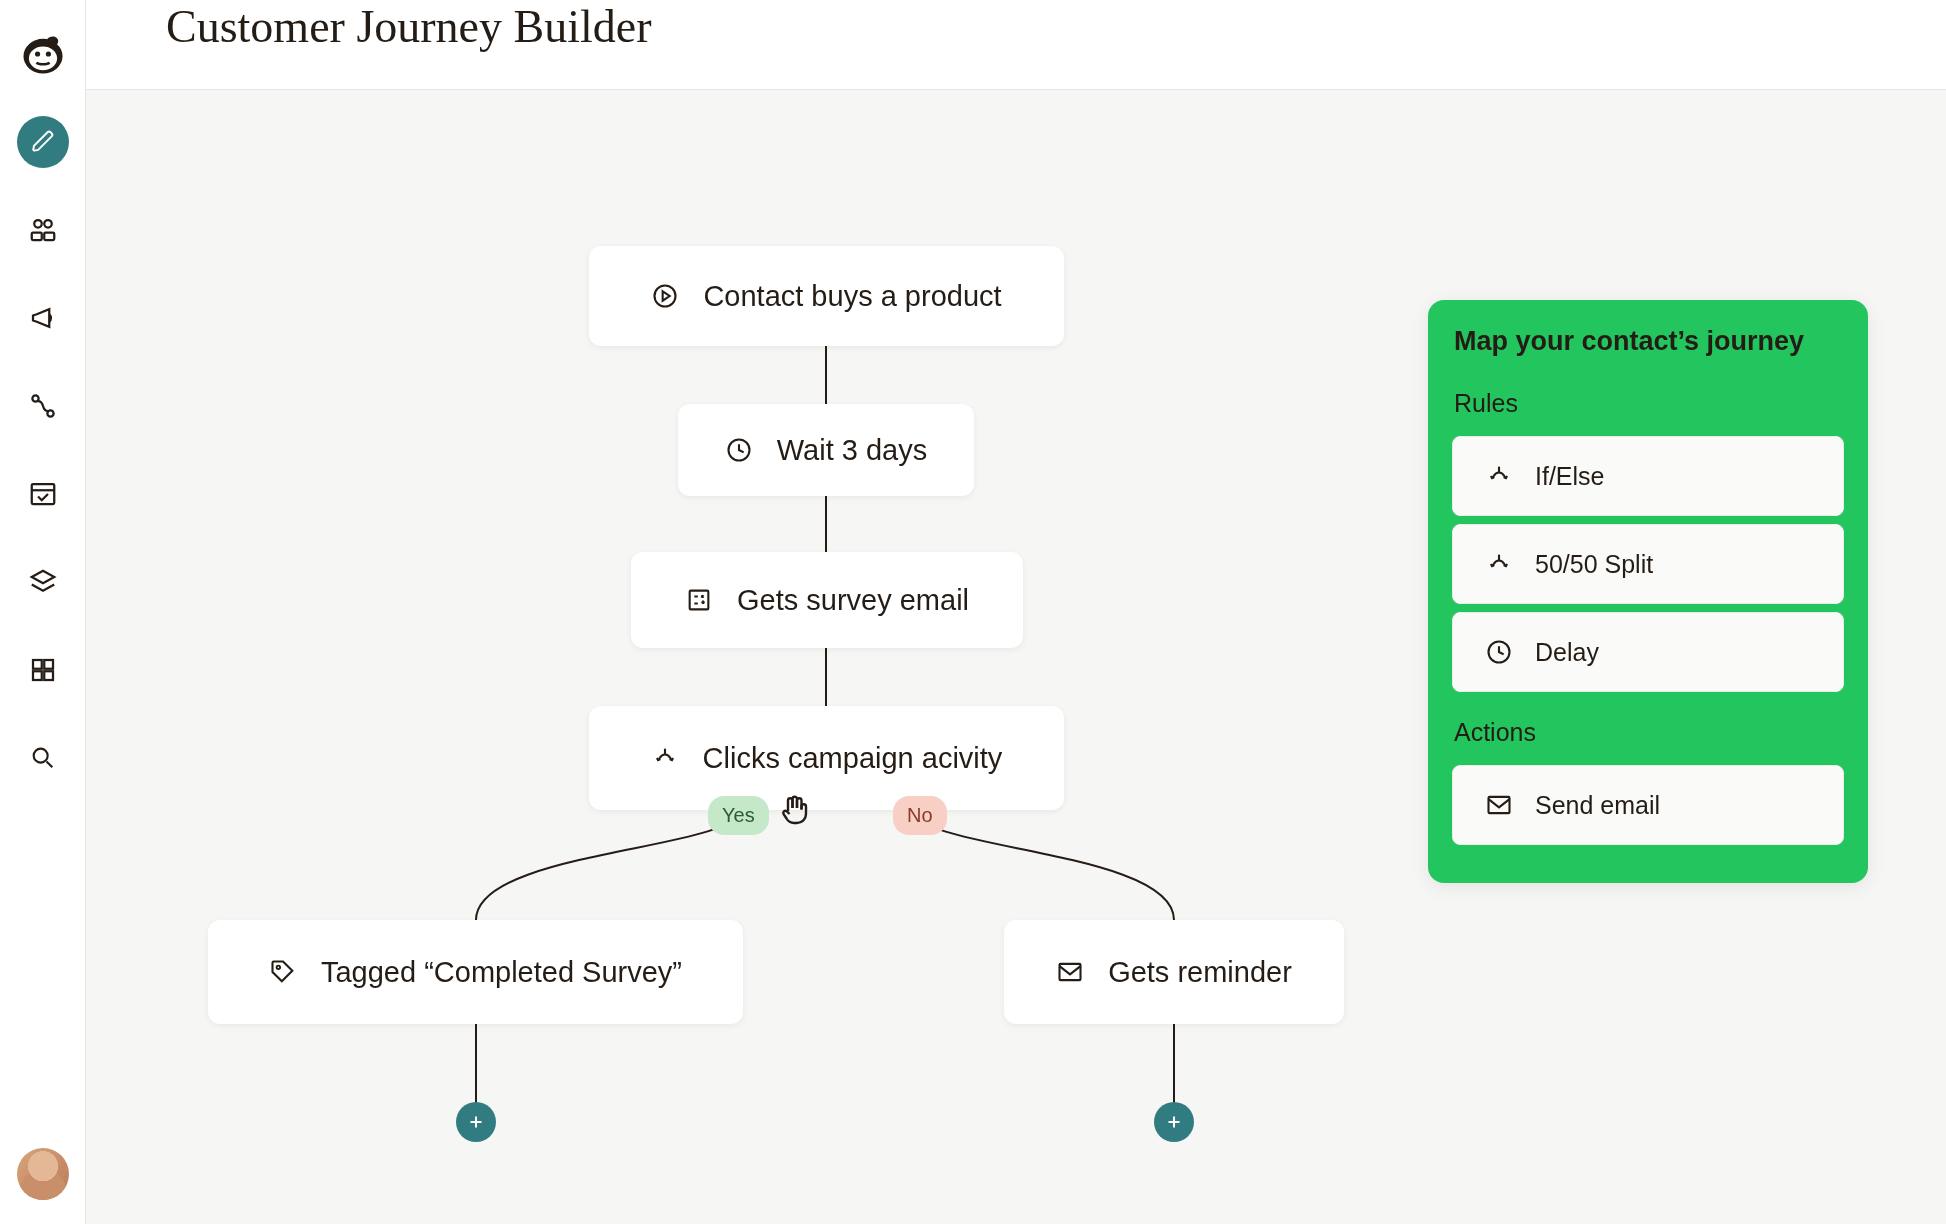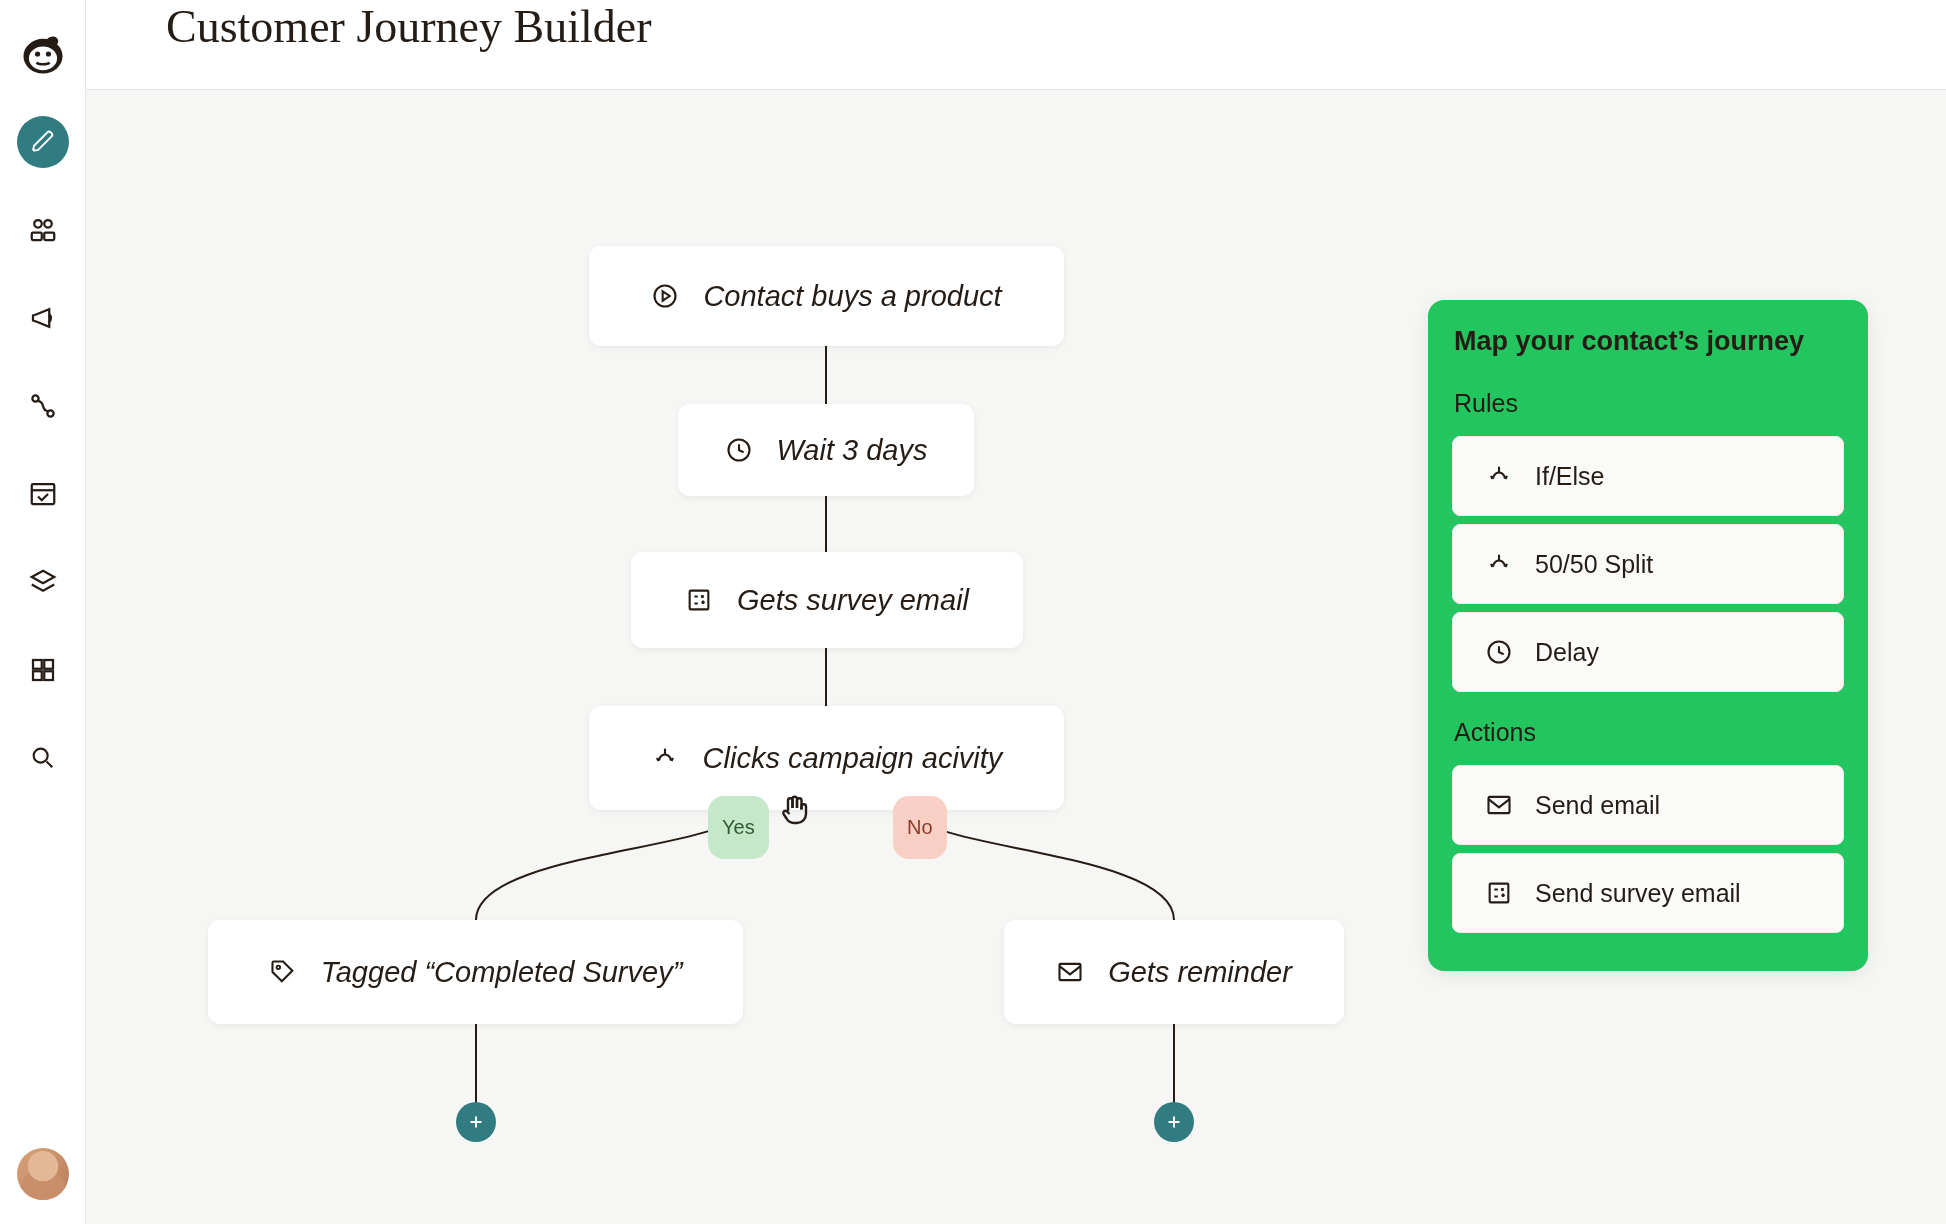--- a/index.html
+++ b/index.html
@@ -51,26 +51,26 @@
   font-family: Georgia, "Times New Roman", serif;
   font-size: 46px; font-weight: 400; color: #241c15;
 }
 .canvas {
   flex: 1; position: relative;
 }
 .node {
   position: absolute; background: #fff; border-radius: 12px;
   box-shadow: 0 2px 6px rgba(0,0,0,0.06);
   display: flex; align-items: center; justify-content: center;
-  gap: 24px; padding: 0 42px; cursor: pointer; font-style: italic;
+  gap: 24px; padding: 0 42px; cursor: pointer;
 }
 .node .node-icon { width: 28px; height: 28px; flex-shrink: 0; }
 .node .node-label { font-size: 29px; color: #241c15; white-space: nowrap; }
 .badge {
-  position: absolute; border-radius: 16px; padding: 20px 14px;
+  position: absolute; border-radius: 16px; padding: 8px 14px;
   font-size: 20px; font-weight: 500;
 }
 .badge.yes { background: #c5e8c9; color: #2d5a31; }
 .badge.no { background: #f8cfc5; color: #8a3a2a; }
 .plus-btn {
   position: absolute; width: 40px; height: 40px; border-radius: 50%;
   background: #317c80; display: flex; align-items: center; justify-content: center;
   cursor: pointer;
 }
 .plus-btn svg { stroke: #fff; }
@@ -343,24 +343,18 @@
         </div>
 
         <div class="panel-section">
           <div class="panel-section-title">Actions</div>
           <div class="panel-item">
             <span class="pi-icon"><svg viewBox="0 0 24 24" width="28" height="28" stroke="#241c15">
                   <use href="#i-mail"></use>
                 </svg></span>
             <span>Send email</span>
           </div>
-          <div class="panel-item">
-            <span class="pi-icon"><svg viewBox="0 0 24 24" width="28" height="28" stroke="#241c15">
-                  <use href="#i-survey"></use>
-                </svg></span>
-            <span>Send survey email</span>
-          </div>
         </div>
       </div>
 
     </div>
   </div>
 </div>
 
 </body></html>

